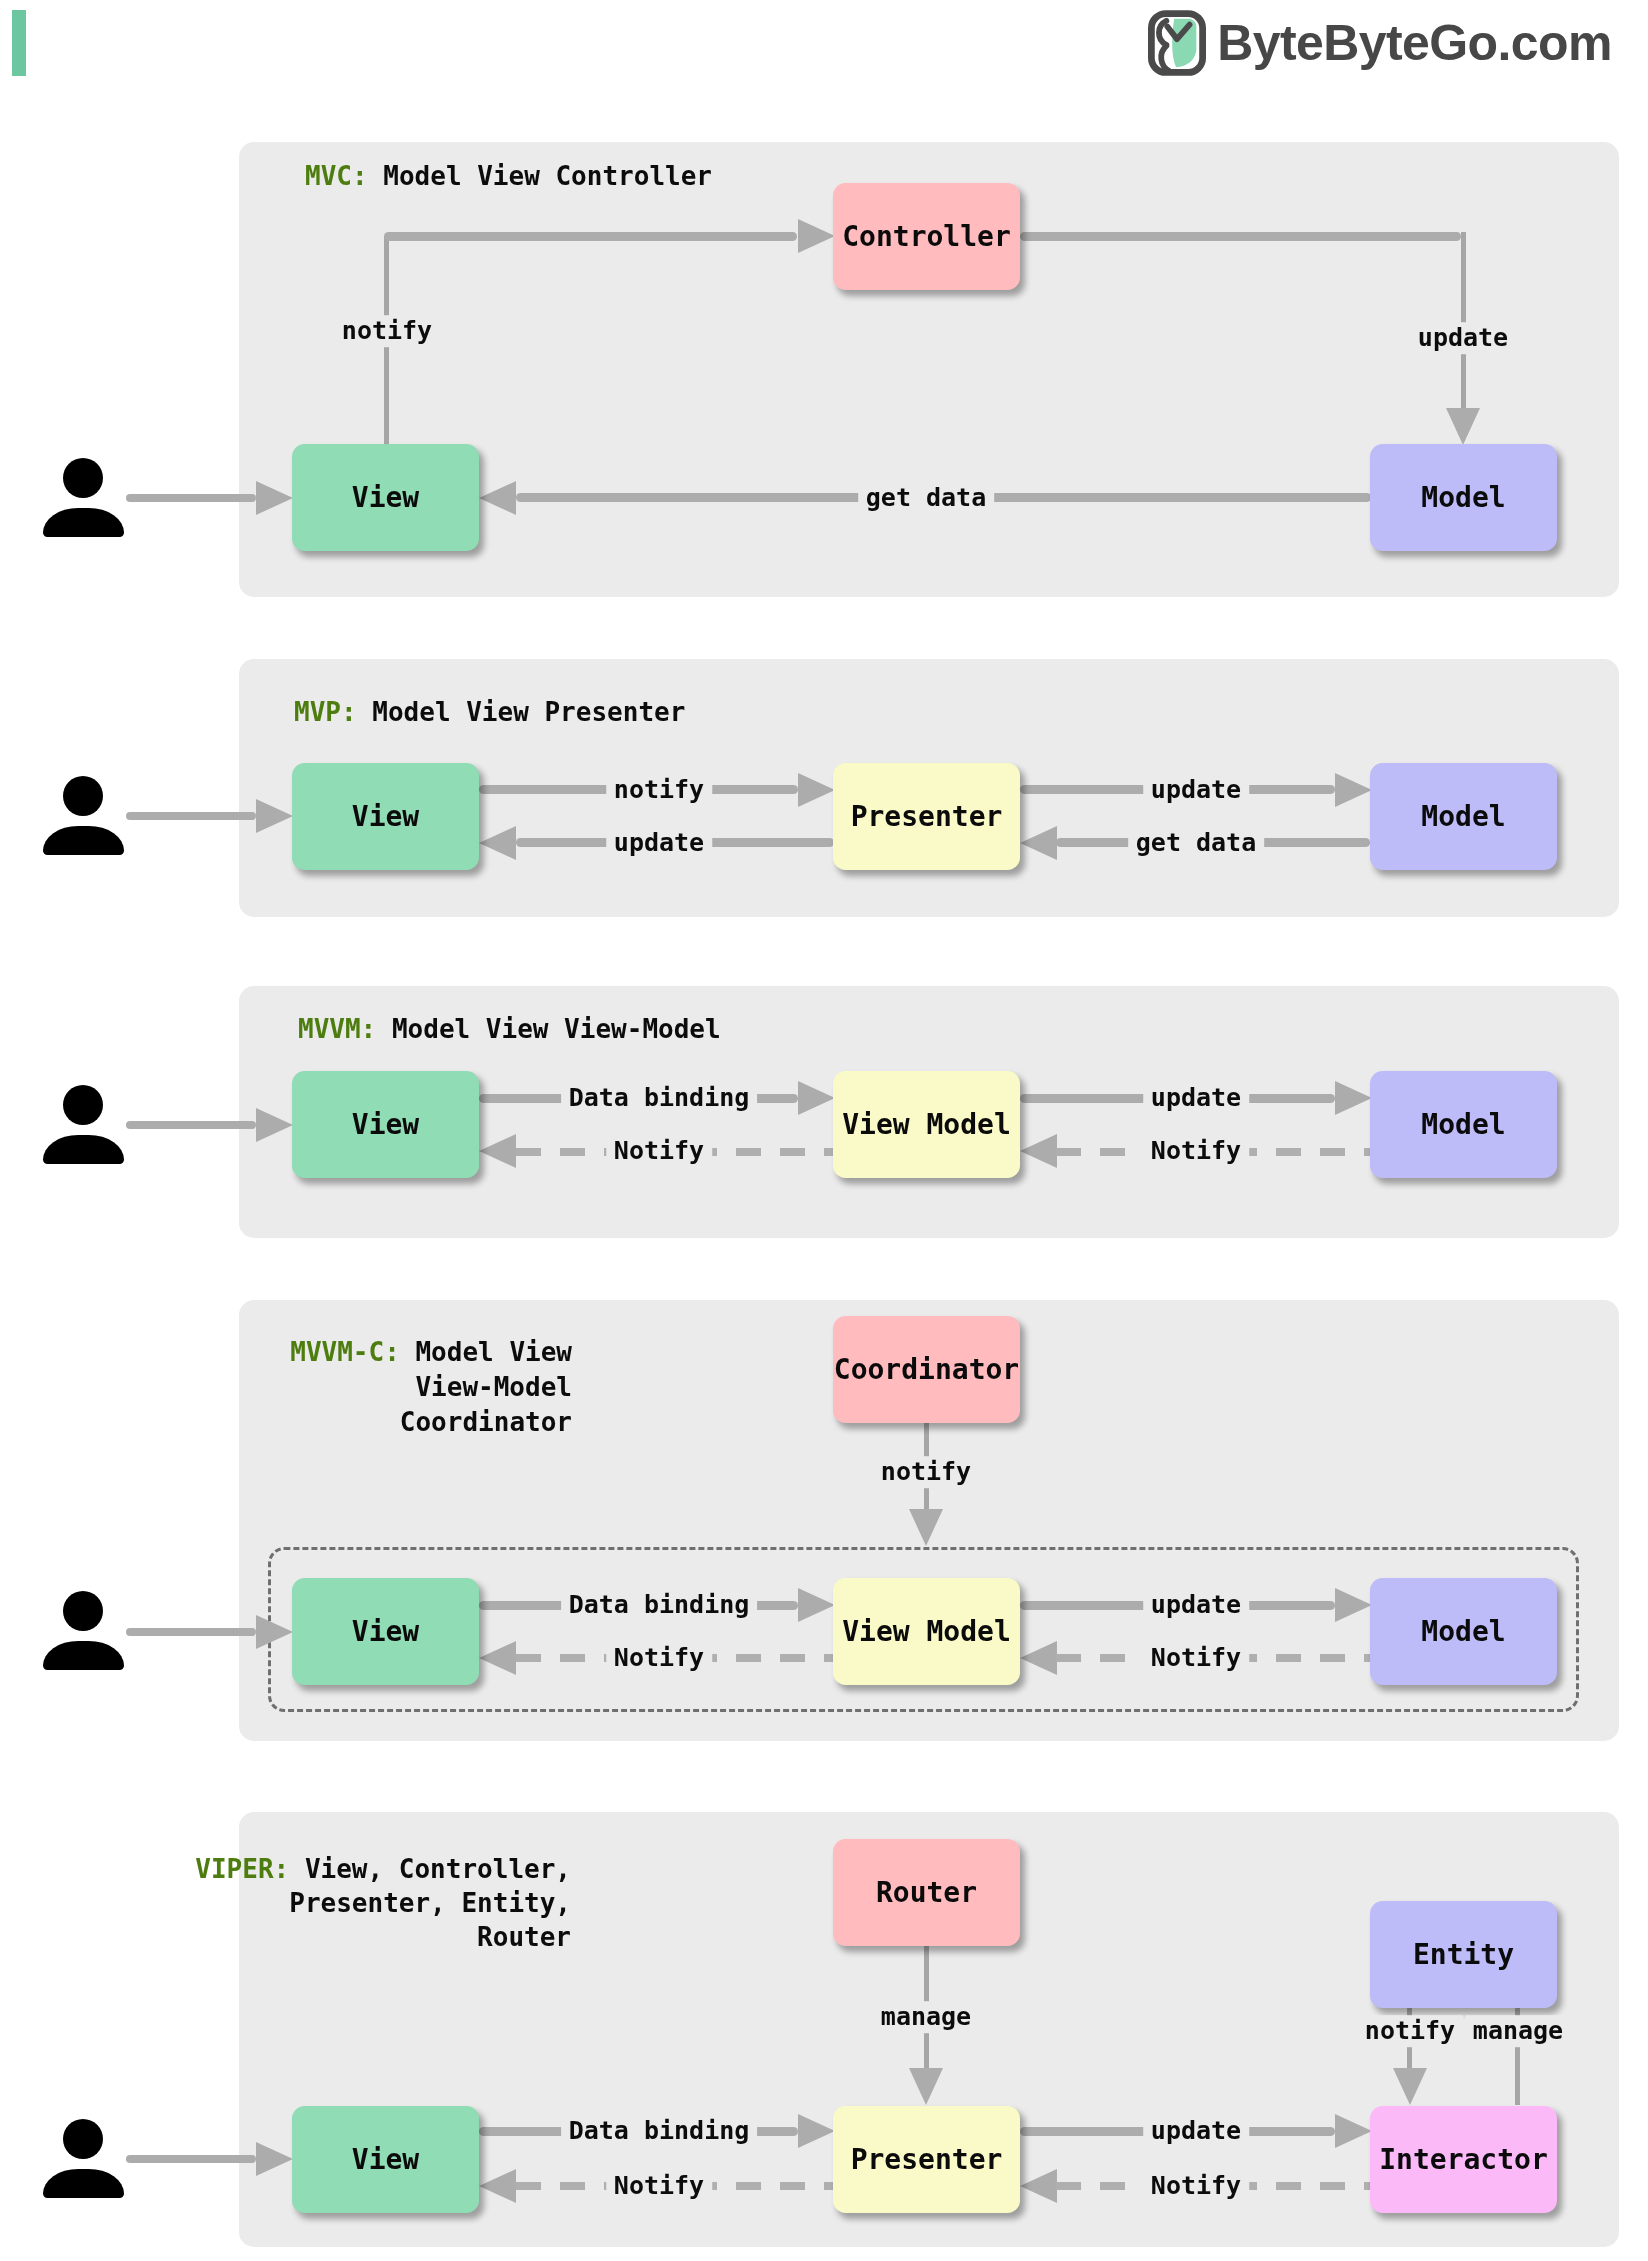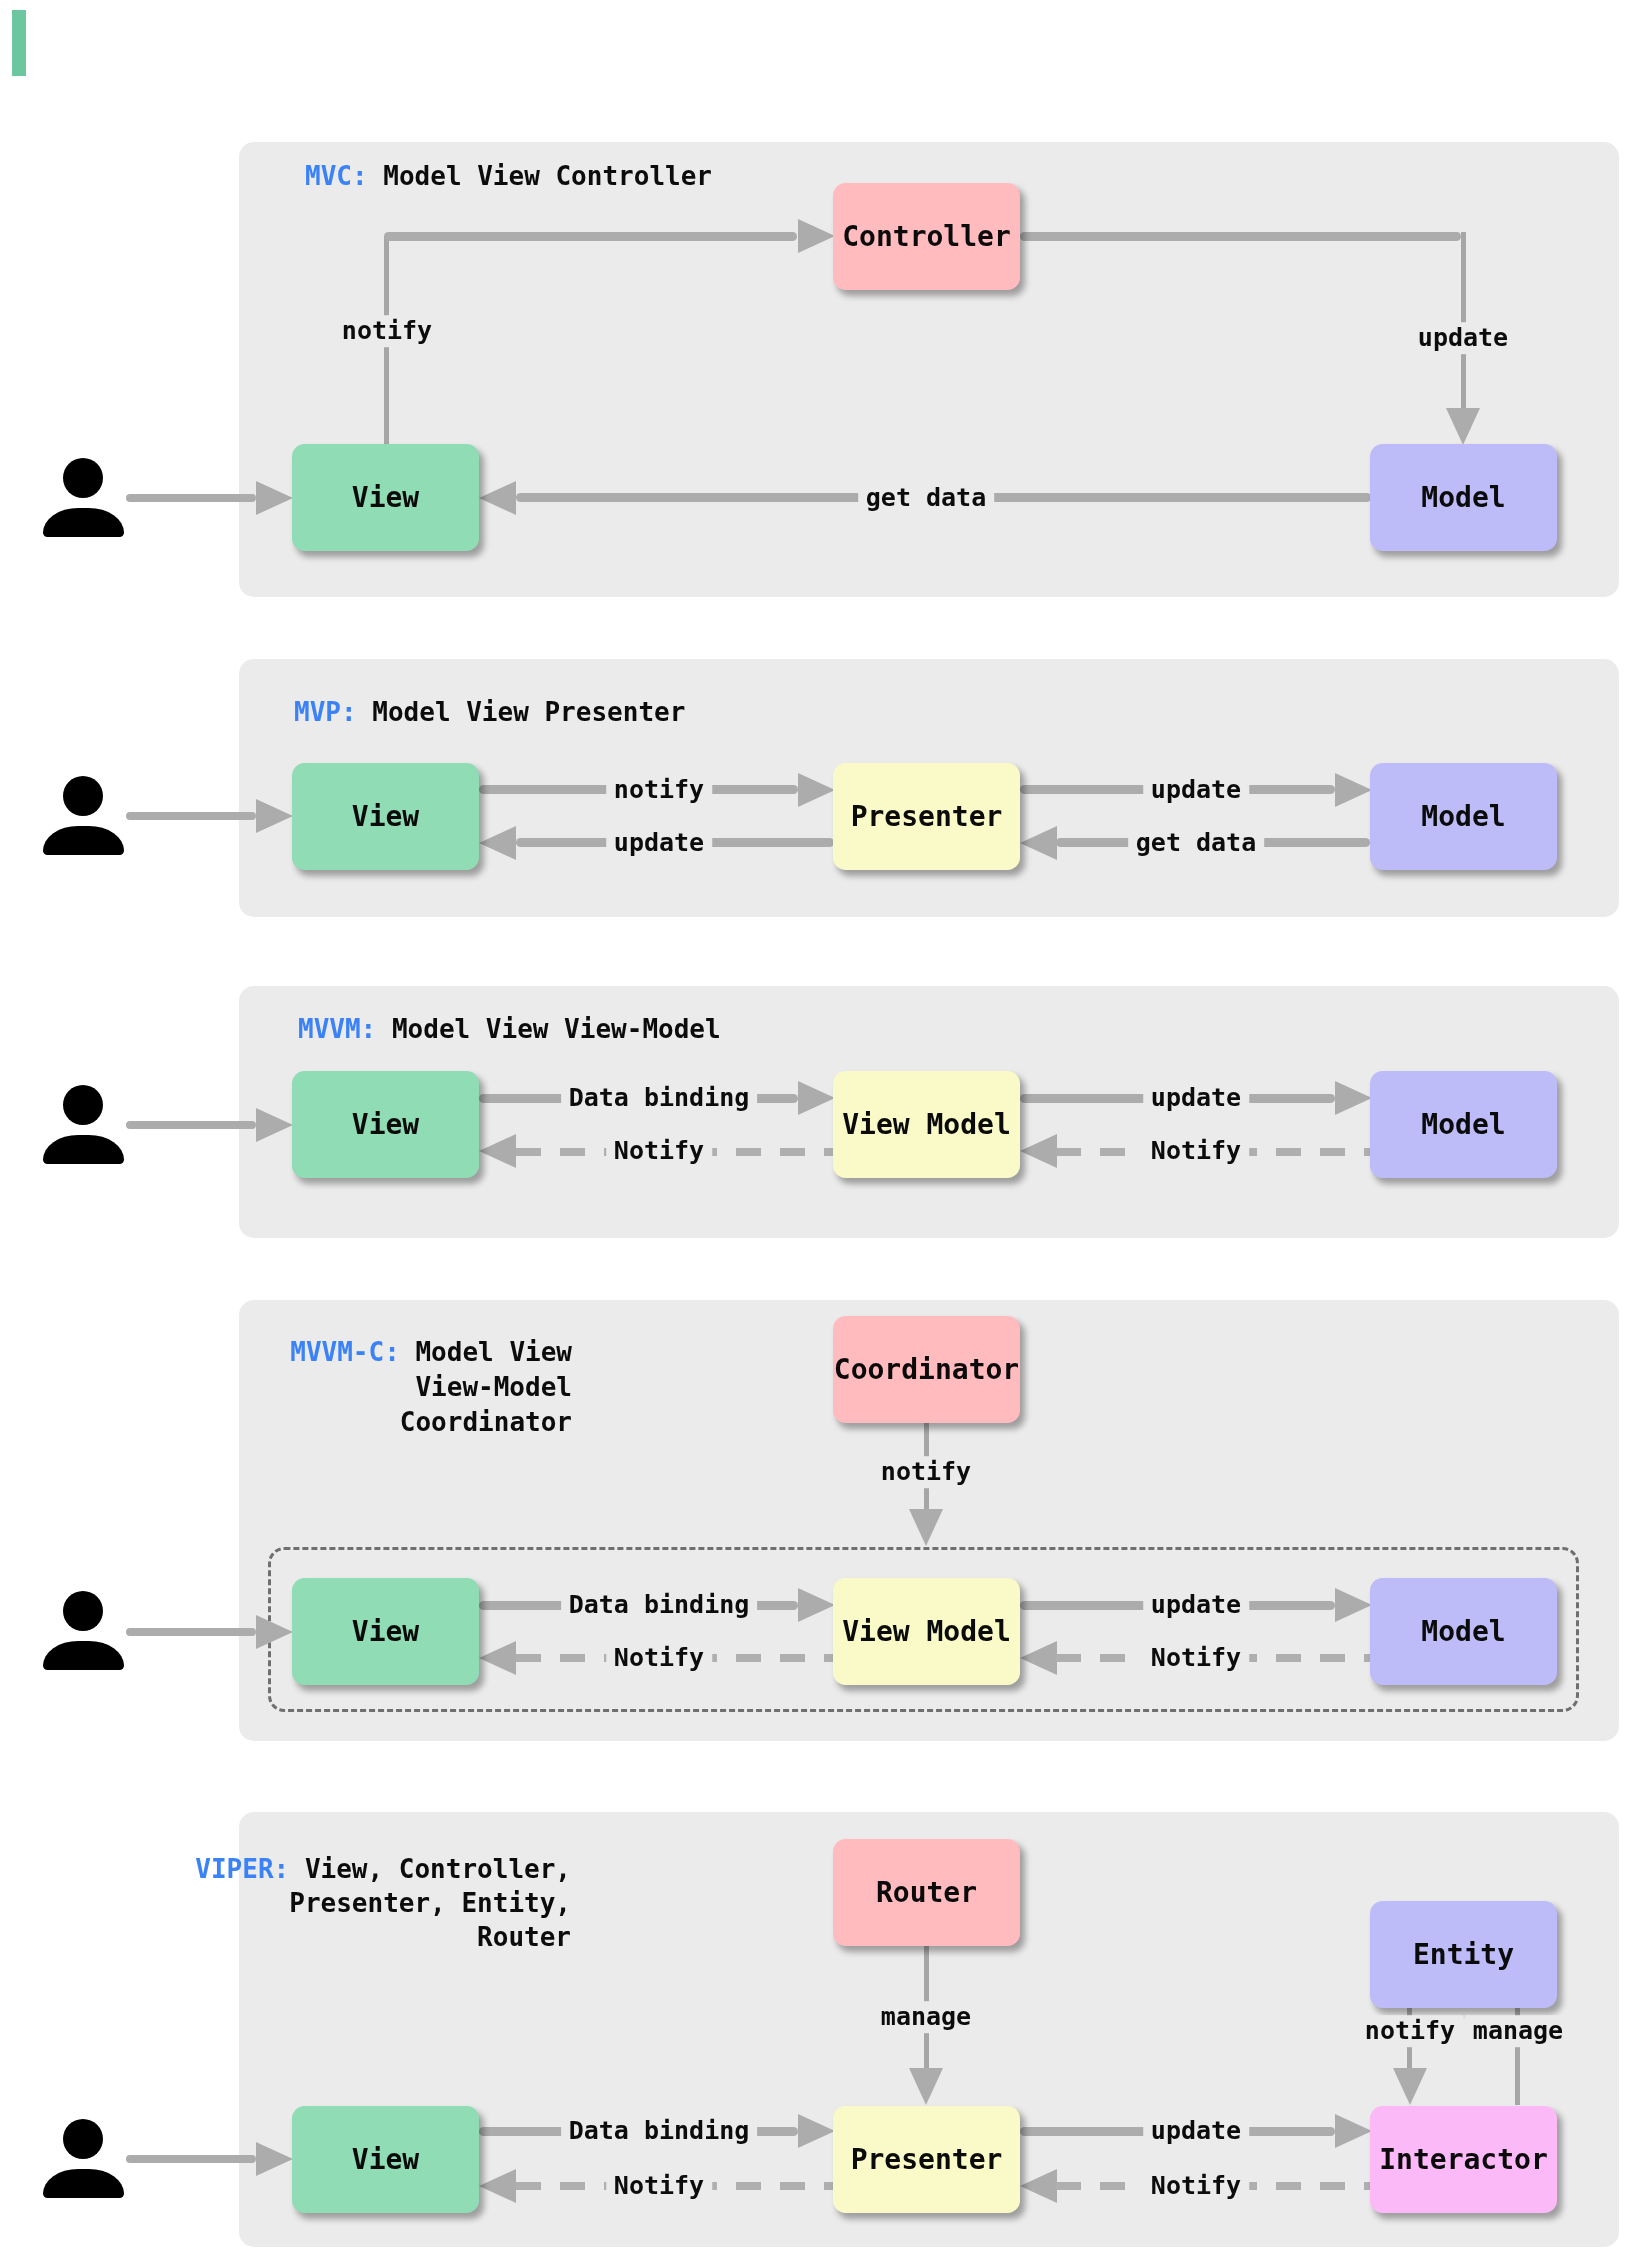--- a/index.html
+++ b/index.html
@@ -11,21 +11,21 @@
            font-family:"Liberation Sans","DejaVu Sans",sans-serif;font-size:53px;font-weight:400;
            color:#060606;letter-spacing:-0.6px;white-space:nowrap;}
   .logo{position:absolute;left:1148px;top:8.8px;height:68px;display:flex;align-items:center;gap:11.3px;}
   .logo svg{width:58px;height:66px;}
   .logo-text{font-family:"Liberation Sans","DejaVu Sans",sans-serif;font-weight:700;font-size:50px;
              color:#474747;letter-spacing:-0.6px;white-space:nowrap;}
   
   .panel-bg{position:absolute;left:239px;width:1380px;background:#EBEBEB;border-radius:15px;}
   .ptitle{position:absolute;font-size:26px;font-weight:700;color:#0c0c0c;line-height:33px;white-space:nowrap;}
   .ptitle-block{position:absolute;font-size:26px;font-weight:700;color:#0c0c0c;text-align:right;white-space:nowrap;}
-  .kw{color:#3b82f6;text-align:center;}
+  .kw{color:#4d7c0f;text-align:center;}
   
   .box{position:absolute;width:187px;height:107px;border-radius:12.6px;display:flex;align-items:center;
        justify-content:center;font-size:28px;font-weight:700;color:#0b0b0b;
        box-shadow:4.4px 5.7px 6.3px rgba(0,0,0,0.33);white-space:nowrap;}
   .green{background:#8FDCB5;} .pink{background:#FFBBBE;} .purple{background:#BDBBF8;}
   .yellow{background:#FAFAC9;} .magenta{background:#FBB9F8;}
   
   .hline{position:absolute;height:8.8px;background:#ACACAC;border-radius:4.4px;}
   .vline{position:absolute;width:5px;background:#A6A6A6;}
   .dash-h{position:absolute;height:7.6px;
@@ -44,20 +44,29 @@
   .p-body{position:absolute;bottom:0;left:0;width:81px;height:29px;background:#000;
           border-radius:40px 40px 5px 5px / 28px 28px 5px 5px;}
   .z2{z-index:2;}
 </style>
 </head>
 <body>
 
 <div class="page">
 
   <div class="accent"></div>
+  <div class="logo">
+    <svg viewBox="0 0 60 68">
+      <rect x="3.5" y="3.5" width="53" height="61" rx="15" fill="#ffffff" stroke="#4A4A4A" stroke-width="7"></rect>
+      <path fill="#8BD9B3" d="M27 9 h15 a8 8 0 0 1 8 8 v23 c0 11-10 19-21 19 c-3-7-4-15-4-25 c0-9 1-18 2-25 z"></path>
+      <path fill="none" stroke="#4A4A4A" stroke-width="6" stroke-linecap="round" d="M19 11 a14 14 0 0 0 0 25 M19 37 a16 16 0 0 0 3 26"></path>
+      <path fill="none" stroke="#4A4A4A" stroke-width="6" stroke-linecap="round" stroke-linejoin="round" d="M20 17 l10 13 l13 -15"></path>
+    </svg>
+    <span class="logo-text">ByteByteGo.com</span>
+  </div>
 
   <section>
     <div class="panel-bg" style="top:142px;height:455px;"></div>
     <div class="ptitle" style="left:305px;top:160px;"><span class="kw">MVC:</span><span> Model View Controller</span></div>
 
     <div class="vline" style="left:384px;top:236px;height:208px;"></div>
     <div class="hline" style="left:384px;top:232px;width:413px;"></div>
     <div class="ah ah-r" style="left:798px;top:219px;"></div>
     <div class="lbl" style="left:387px;top:331px;">notify</div>
 

